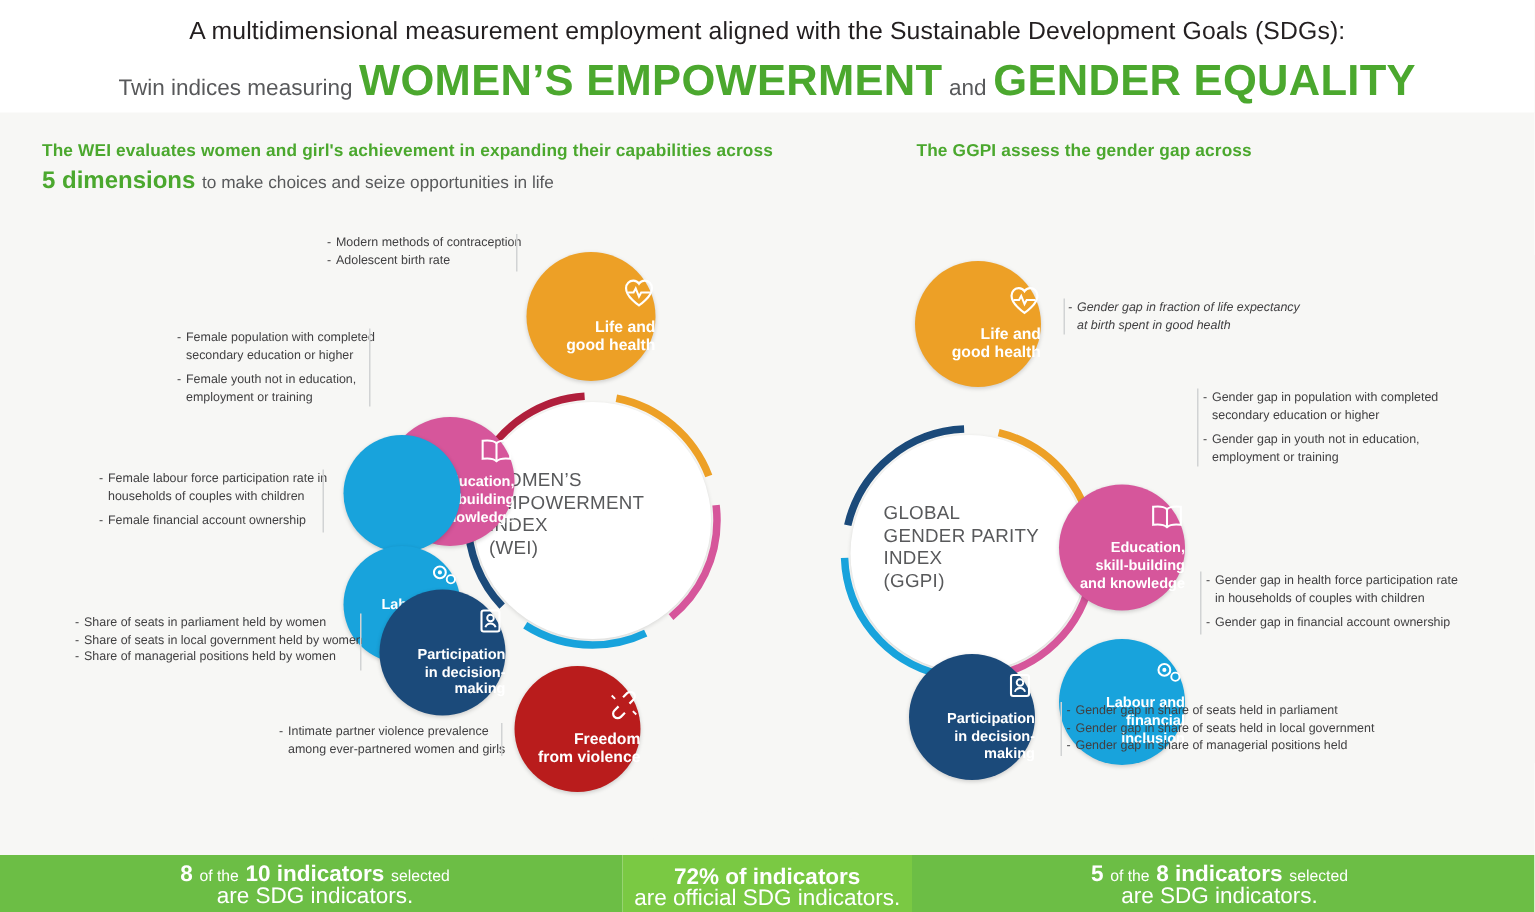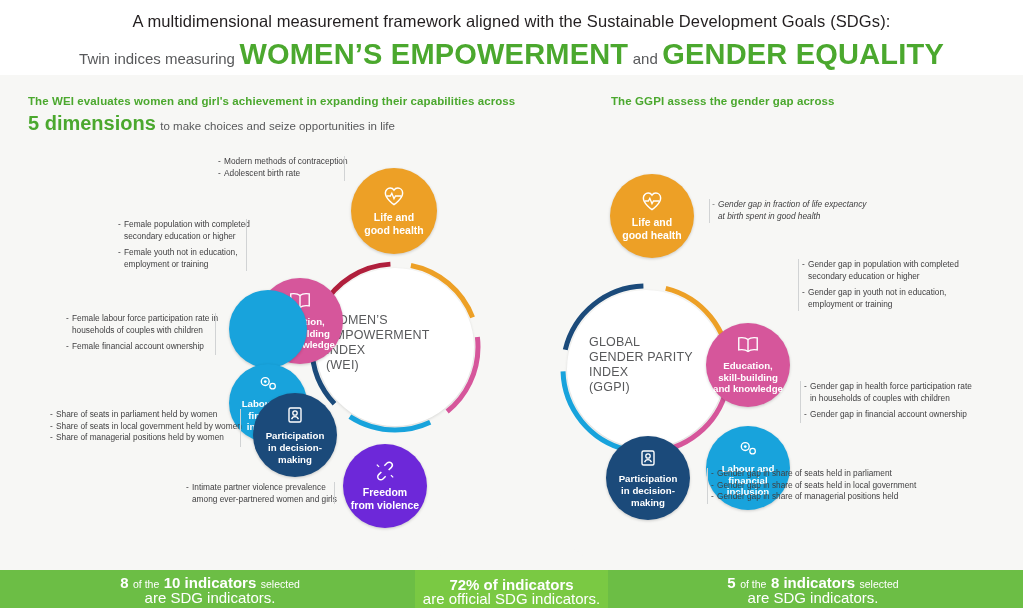--- a/index.html
+++ b/index.html
@@ -31,38 +31,38 @@
   }
   .and{font-size:15px;color:#58595b;margin-top:16px;}
 
   
   .panel{
     position:absolute;left:0;top:75px;width:1023px;height:495px;background:#f7f7f5;
   }
   .subhead{position:absolute;}
   .subhead .l1{font-size:11.5px;color:#4ba82e;font-weight:bold;letter-spacing:.1px;}
   .subhead .l2{margin-top:5px;}
-  .subhead .l2 .num{font-size:20px;color:#4ba82e;font-weight:bold;}
+  .subhead .l2 .num{font-size:16px;color:#4ba82e;font-weight:bold;}
   .subhead .l2 .rest{font-size:11.5px;color:#58595b;}
 
   
   .ring{
     position:absolute;border-radius:50%;background:#ffffff;
     box-shadow:0 1px 3px rgba(0,0,0,.12);
   }
   .ring-label{
     position:absolute;text-align:left;color:#58595b;
     font-size:12.5px;line-height:15px;letter-spacing:.2px;
   }
   .arcs{position:absolute;}
 
   
   .bubble{
     position:absolute;border-radius:50%;
-    display:flex;flex-direction:column;align-items:center;justify-content:center;
+    display:flex;flex-direction:column;align-items:flex-end;justify-content:center;
     color:#ffffff;text-align:center;
     font-size:10.5px;line-height:12.5px;font-weight:bold;
     box-shadow:0 1px 3px rgba(0,0,0,.18);
   }
   .bubble .ico{margin-bottom:3px;display:block;}
   .bubble.small{font-size:9.7px;line-height:11.6px;}
 
   
   .note{
     position:absolute;font-size:8.3px;color:#414042;line-height:11.5px;
@@ -88,21 +88,21 @@
     position:absolute;left:415px;top:540px;width:193px;height:68px;
     background:#f7f7f5;border-radius:97px 97px 0 0;
   }
 </style>
 </head>
 <body>
 
 <div class="stage">
 
   <div class="header">
-    <div class="line1">A multidimensional measurement framework aligned with the Sustainable Development Goals (SDGs):</div>
+    <div class="line1">A multidimensional measurement employment aligned with the Sustainable Development Goals (SDGs):</div>
     <div class="line2">
       <span class="twin">Twin indices measuring</span>
       <span class="big-green">WOMEN’S EMPOWERMENT</span>
       <span class="and">and</span>
       <span class="big-green">GENDER EQUALITY</span>
     </div>
   </div>
 
   <div class="panel">
 
@@ -176,21 +176,21 @@
             <rect x="4" y="3" width="12" height="14" rx="1.5" fill="none" stroke="#fff" stroke-width="1.4"></rect>
             <circle cx="10" cy="8" r="2.2" fill="none" stroke="#fff" stroke-width="1.3"></circle>
             <path d="M6.6 14.2c.6-1.8 2-2.6 3.4-2.6s2.8.8 3.4 2.6" fill="none" stroke="#fff" stroke-width="1.3"></path>
           </svg>
       </span>
       <span>Participation</span>
       <span>in decision-</span>
       <span>making</span>
     </div>
 
-    <div class="bubble" style="left:343px;top:369px;width:84px;height:84px;background:#6d28d9;">
+    <div class="bubble" style="left:343px;top:369px;width:84px;height:84px;background:#b91c1c;">
       <span class="ico">
         <svg width="22" height="20" viewBox="0 0 24 22">
             <path d="M8 12l-3 3a3.3 3.3 0 004.7 4.7l3-3" fill="none" stroke="#fff" stroke-width="1.6"></path>
             <path d="M16 10l3-3a3.3 3.3 0 00-4.7-4.7l-3 3" fill="none" stroke="#fff" stroke-width="1.6"></path>
             <path d="M3 4l2.5 2.5M21 18l-2.5-2.5" stroke="#fff" stroke-width="1.4"></path>
           </svg>
       </span>
       <span>Freedom</span>
       <span>from violence</span>
     </div>

